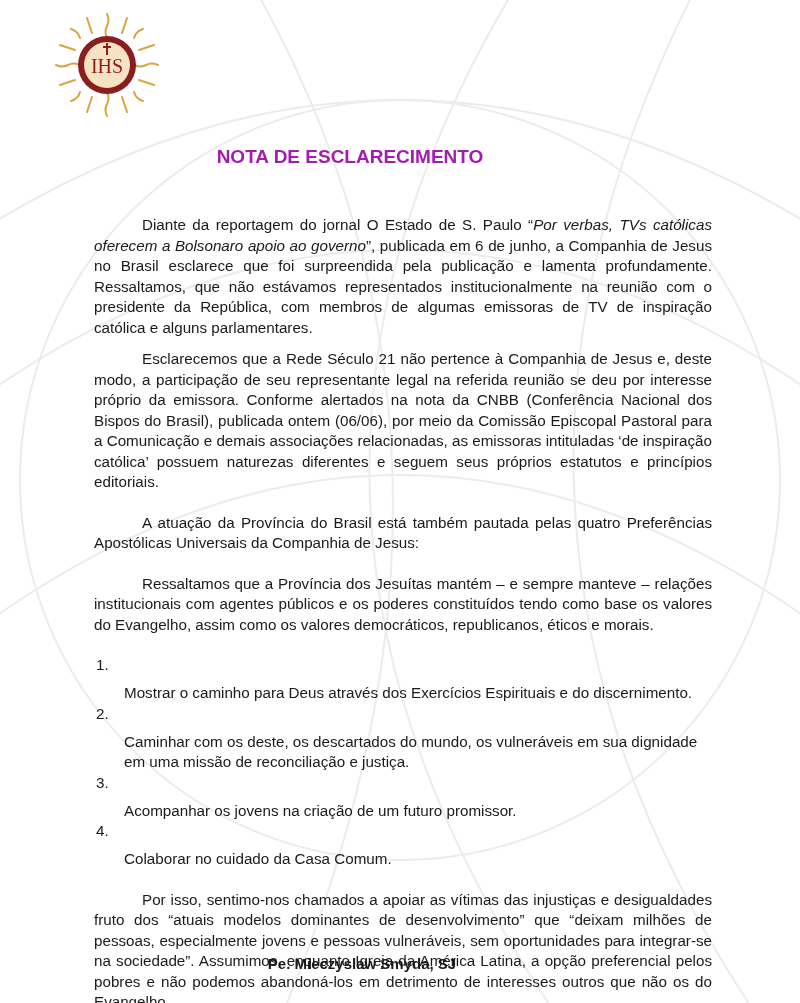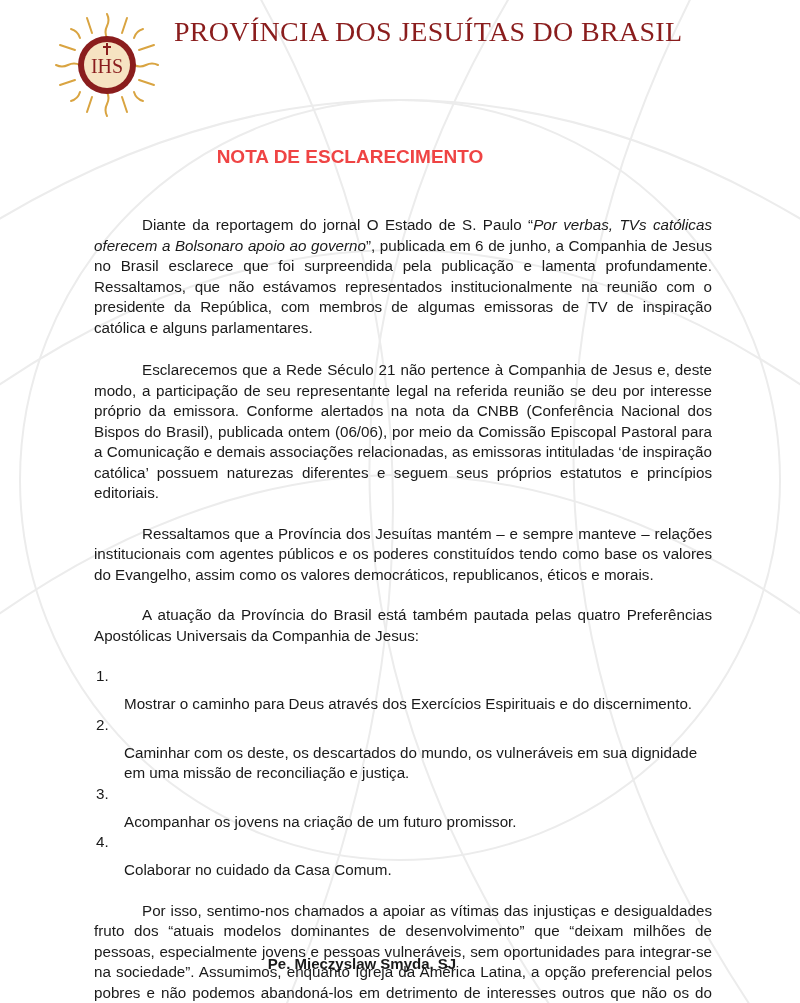--- a/index.html
+++ b/index.html
@@ -11,25 +11,25 @@
   }
   .bg-lines { position: absolute; left: 0; top: 0; width: 800px; height: 1003px; z-index: 0; }
   .header { position: absolute; left: 52px; top: 10px; height: 110px; display: flex; z-index: 1; }
   .logo { width: 110px; height: 110px; }
   .org-name {
     font-family: "Liberation Serif", serif; font-size: 28px; color: #8a1d1d;
     letter-spacing: 0.3px; margin-left: 12px; margin-top: 6px;
   }
   .title {
     position: absolute; top: 146px; left: 0; width: 700px; text-align: center;
-    font-weight: bold; font-size: 19px; color: #ef4444; z-index: 1;
+    font-weight: bold; font-size: 19px; color: #a21caf; z-index: 1;
   }
   .content { position: absolute; left: 94px; top: 215px; width: 618px; z-index: 1; font-size: 15.2px; line-height: 20.5px; }
   .para { text-align: justify; text-indent: 48px; margin: 0 0 20px 0; }
-  .para.p1 { margin-bottom: 22px; }
+  .para.p1 { margin-bottom: 11px; }
   .list { list-style: none; margin: 0 0 20px 0; padding: 0; }
   .list li { display: flex; }
   .list .num { width: 28px; flex: 0 0 28px; padding-left: 2px; }
   .list .txt { flex: 1; margin-top: 28px; }
   .signature { position: absolute; top: 953px; left: 16px; width: 692px; text-align: center; z-index: 1; font-size: 15px; line-height: 21px; }
   .sig-name { font-weight: bold; }
   em { font-style: italic; }
 </style>
 </head>
 <body>
@@ -67,30 +67,29 @@
         <path d="M102 35 l-15 5"></path>
           <path d="M102 75 l-15 -5"></path>
       </g>
     </g>
     <circle cx="55" cy="55" r="29" fill="#8a1d1d"></circle>
     <circle cx="55" cy="55" r="23" fill="#f6e3c2"></circle>
     <text x="55" y="63" text-anchor="middle" font-family="Liberation Serif, serif" font-size="20" fill="#8a1d1d">IHS</text>
     <line x1="55" y1="33" x2="55" y2="45" stroke="#8a1d1d" stroke-width="2"></line>
     <line x1="51" y1="37" x2="59" y2="37" stroke="#8a1d1d" stroke-width="2"></line>
   </svg>
-  <div class="org-name">PROVÍNCIA DOS JESUÍTAS DO BRASIL</div>
 </div>
 
 <div class="title">NOTA DE ESCLARECIMENTO</div>
 
 <div class="content">
   <p class="para p1"><span>Diante da reportagem do jornal O Estado de S. Paulo “</span><em>Por verbas, TVs católicas oferecem a Bolsonaro apoio ao governo</em><span>”, publicada em 6 de junho, a Companhia de Jesus no Brasil esclarece que foi surpreendida pela publicação e lamenta profundamente. Ressaltamos, que não estávamos representados institucionalmente na reunião com o presidente da República, com membros de algumas emissoras de TV de inspiração católica e alguns parlamentares.</span></p>
   <p class="para">Esclarecemos que a Rede Século 21 não pertence à Companhia de Jesus e, deste modo, a participação de seu representante legal na referida reunião se deu por interesse próprio da emissora. Conforme alertados na nota da CNBB (Conferência Nacional dos Bispos do Brasil), publicada ontem (06/06), por meio da Comissão Episcopal Pastoral para a Comunicação e demais associações relacionadas, as emissoras intituladas ‘de inspiração católica’ possuem naturezas diferentes e seguem seus próprios estatutos e princípios editoriais.</p>
+  <p class="para">A atuação da Província do Brasil está também pautada pelas quatro Preferências Apostólicas Universais da Companhia de Jesus:</p>
   <p class="para">Ressaltamos que a Província dos Jesuítas mantém – e sempre manteve – relações institucionais com agentes públicos e os poderes constituídos tendo como base os valores do Evangelho, assim como os valores democráticos, republicanos, éticos e morais.</p>
-  <p class="para">A atuação da Província do Brasil está também pautada pelas quatro Preferências Apostólicas Universais da Companhia de Jesus:</p>
   <ol class="list">
     <li>
         <span class="num">1.</span>
         <span class="txt">Mostrar o caminho para Deus através dos Exercícios Espirituais e do discernimento.</span>
       </li>
     <li>
         <span class="num">2.</span>
         <span class="txt">Caminhar com os deste, os descartados do mundo, os vulneráveis em sua dignidade em uma missão de reconciliação e justiça.</span>
       </li>
     <li>

